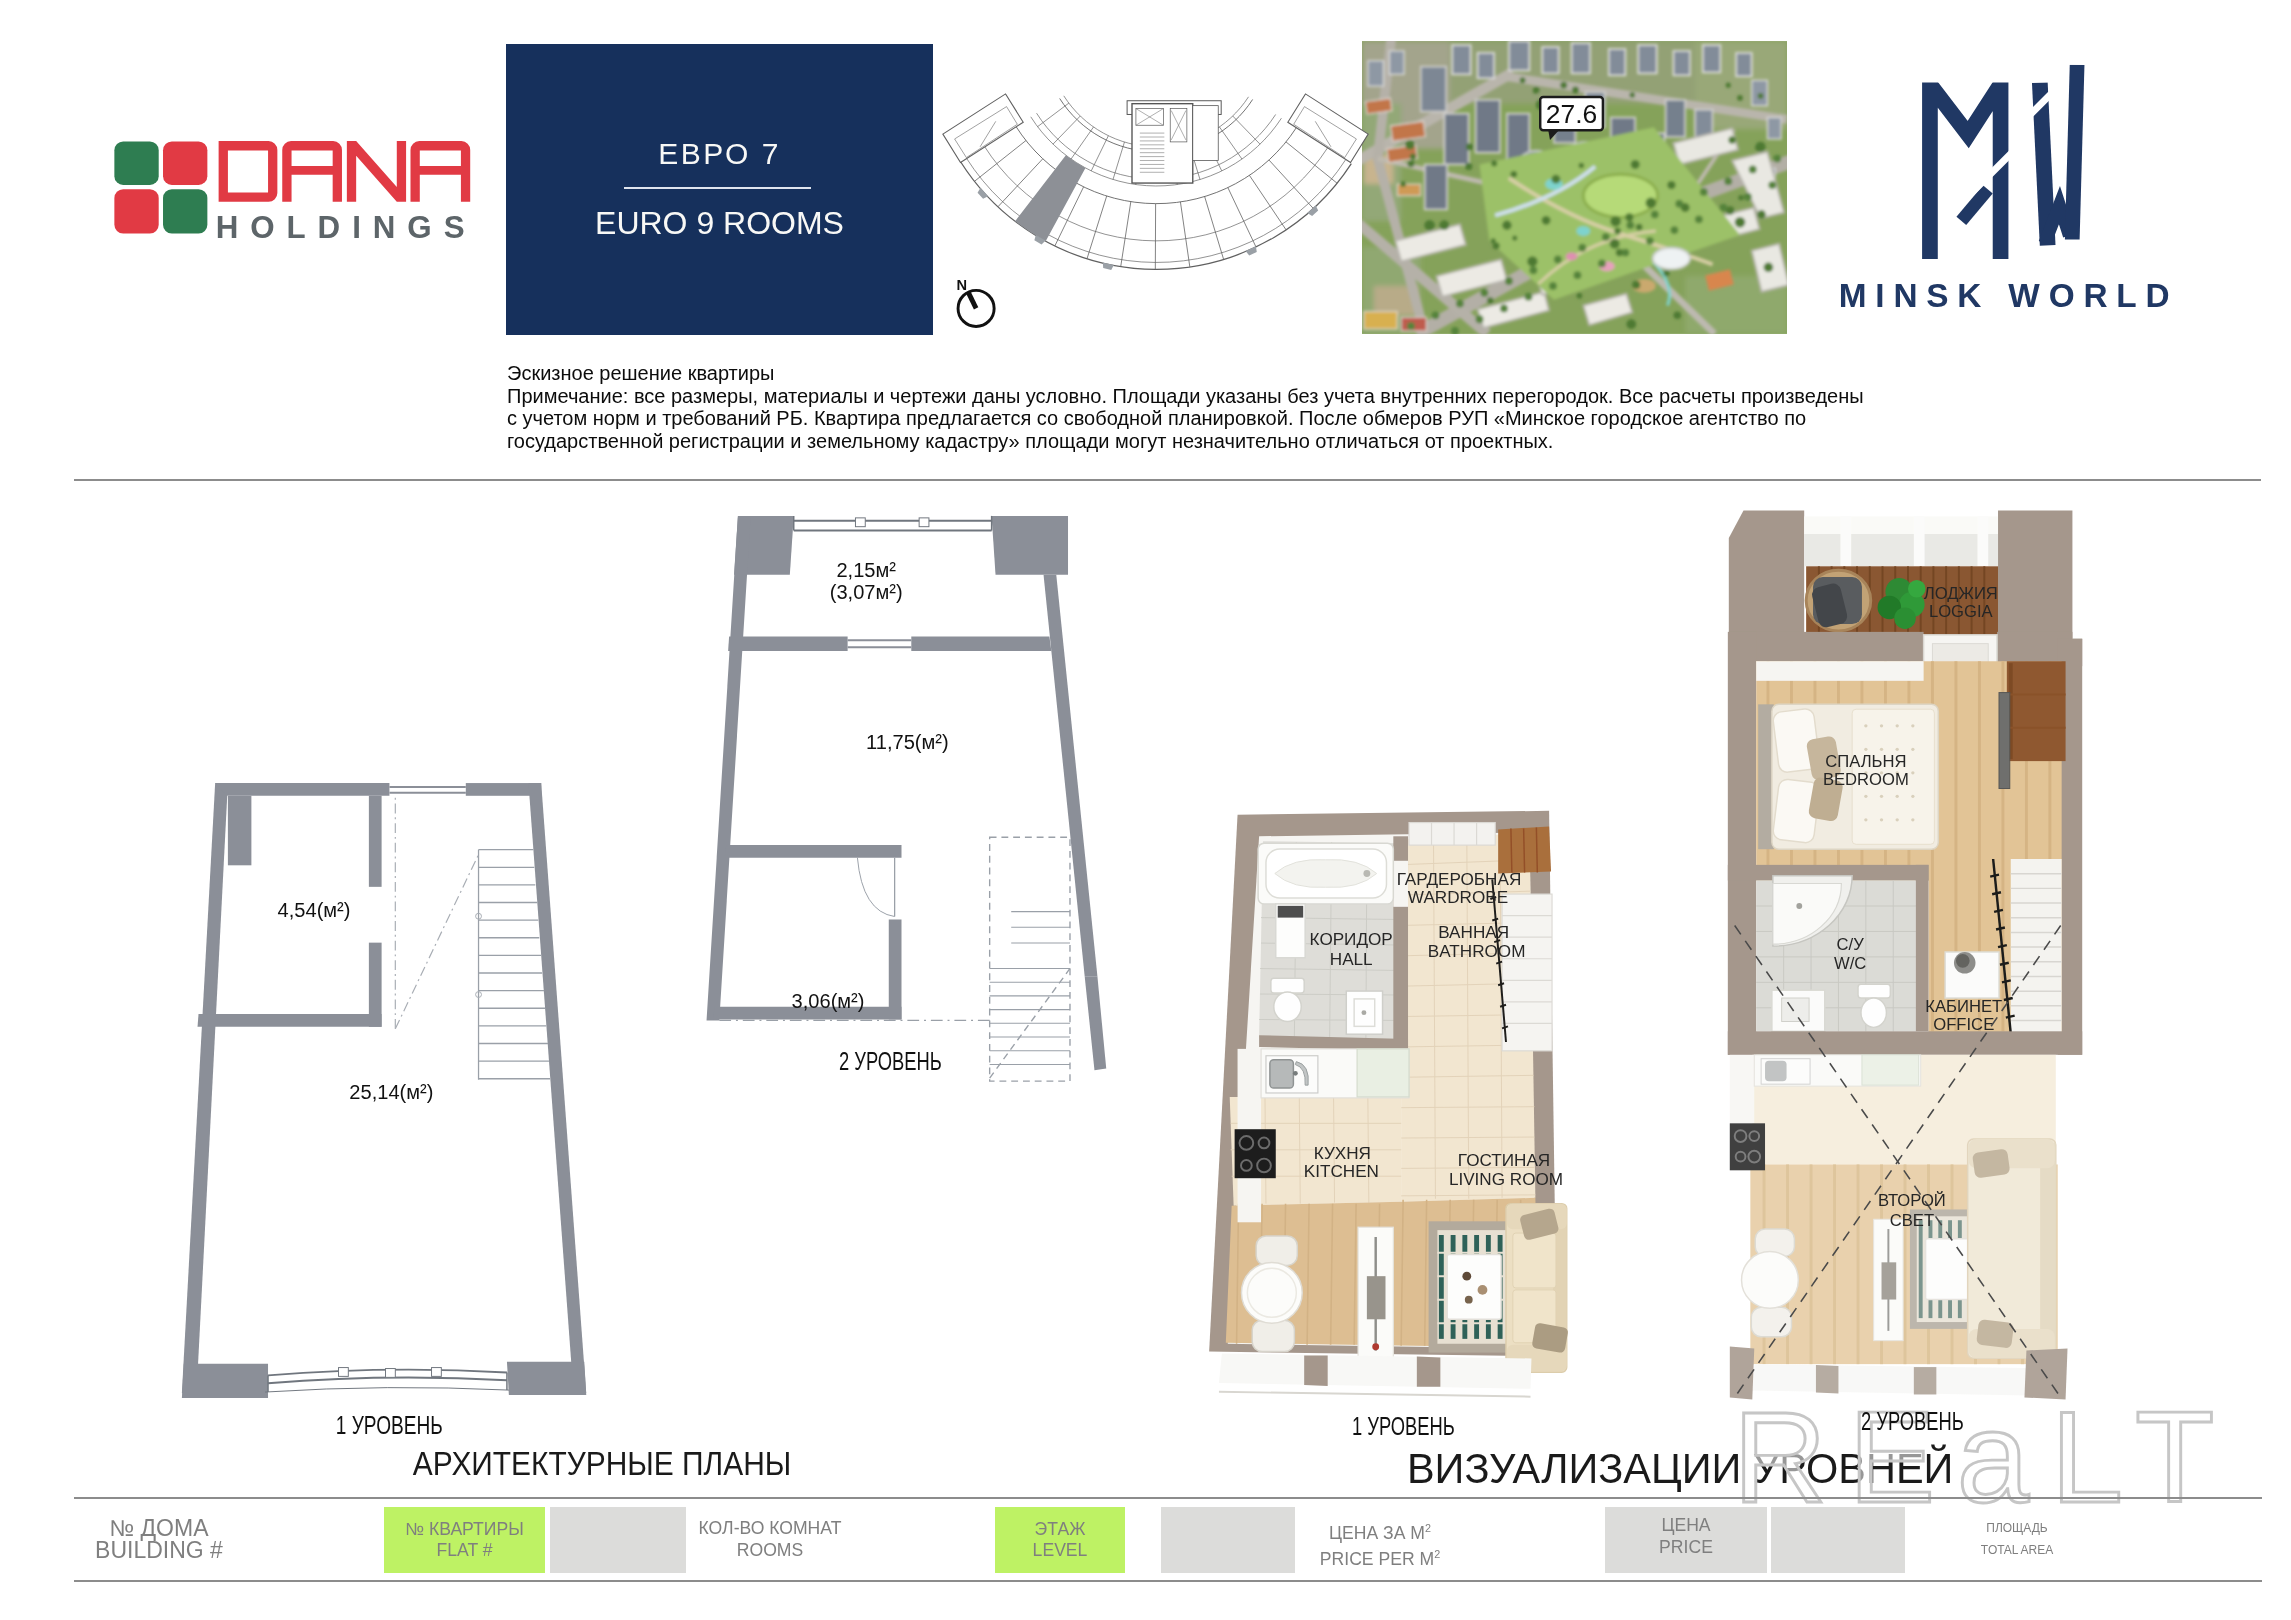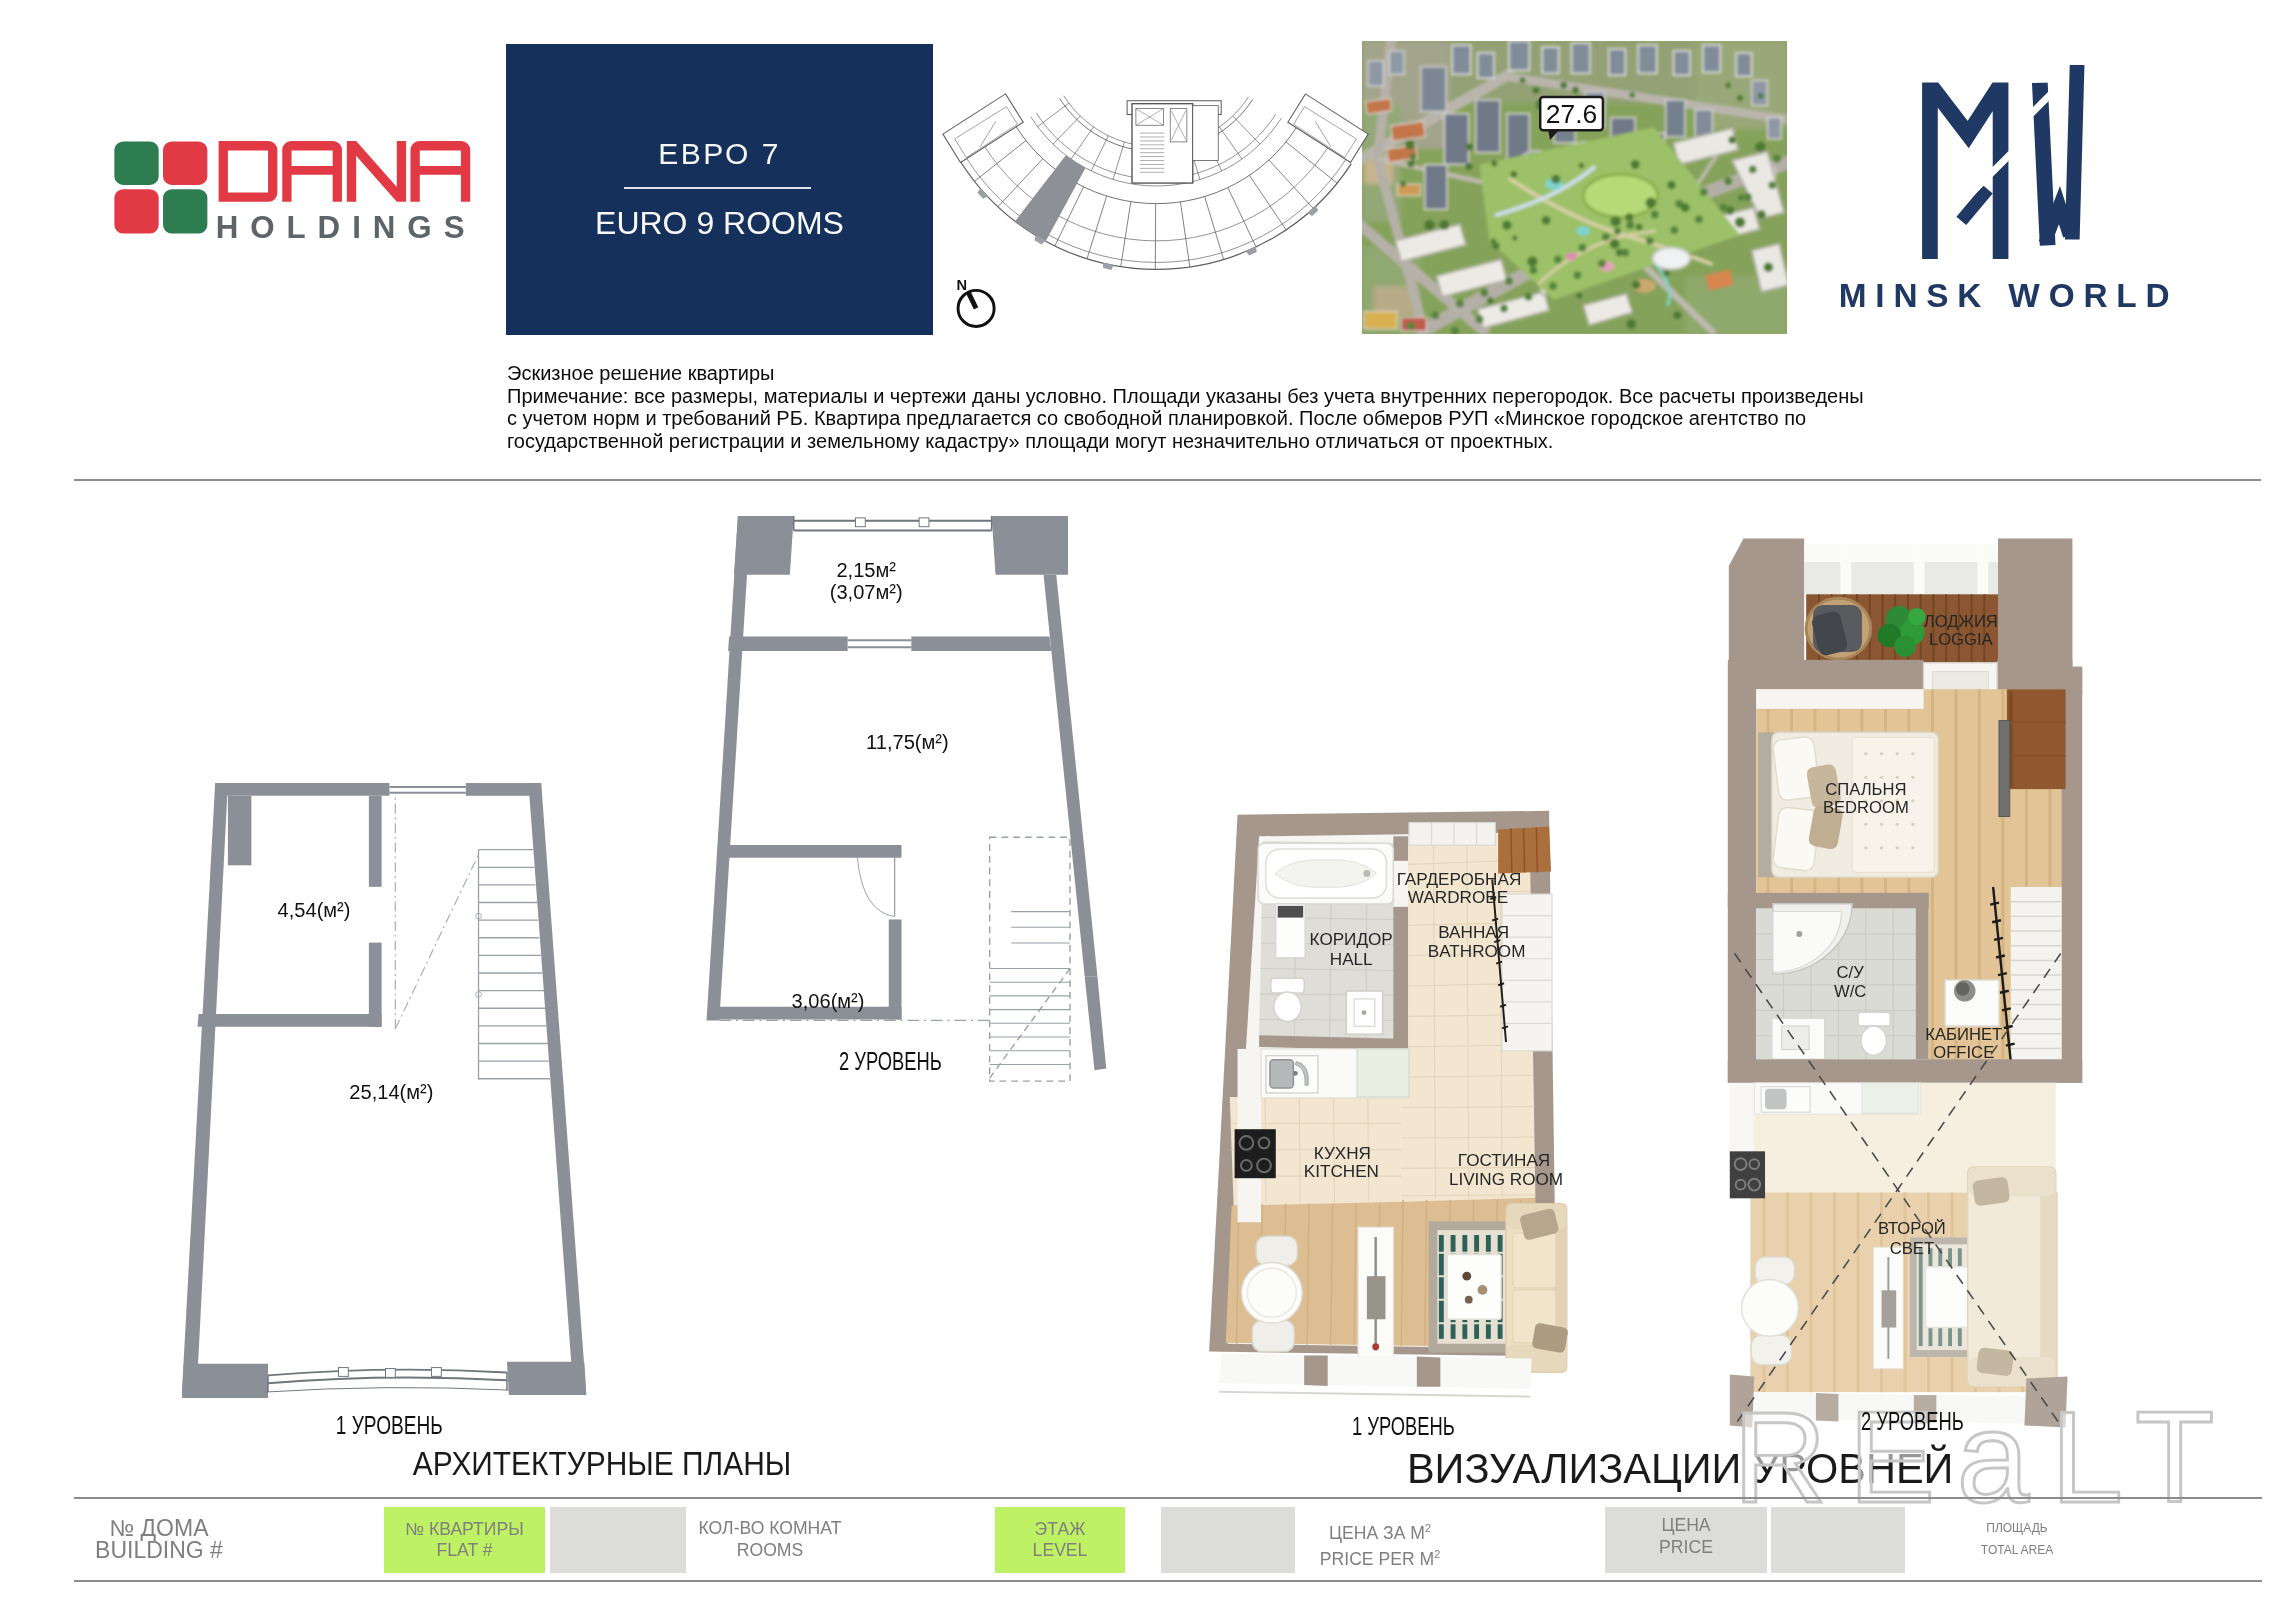--- a/index.html
+++ b/index.html
@@ -745,21 +745,21 @@
     <text x="1378" y="964">КОРИДОР</text>
     <text x="1378" y="984">HALL</text>
     <text x="1369" y="1182">КУХНЯ</text>
     <text x="1368" y="1201">KITCHEN</text>
     <text x="1534" y="1190">ГОСТИНАЯ</text>
     <text x="1536" y="1209">LIVING ROOM</text>
   </g>
 </svg>
 </div>
 
-<div class="abs" style="left:1720px;top:524px;width:372px;height:912px;">
+<div class="abs" style="left:1720px;top:496px;width:372px;height:912px;">
 <svg width="372" height="912" viewBox="1755 510 380 930" xmlns="http://www.w3.org/2000/svg">
   <rect x="1755" y="510" width="380" height="930" fill="#ffffff"></rect>
 
   <polygon points="1779,524 1841,524 1841,648 1764,648 1764,552" fill="#a5978c"></polygon>
 
   <polygon points="2039,524 2115,524 2115,655 2039,655" fill="#a5978c"></polygon>
 
   <rect x="1841" y="530" width="198" height="18" fill="#fafaf7"></rect>
   <rect x="1841" y="548" width="198" height="33" fill="#e9e9e5"></rect>
   <g fill="#fbfbfa">

